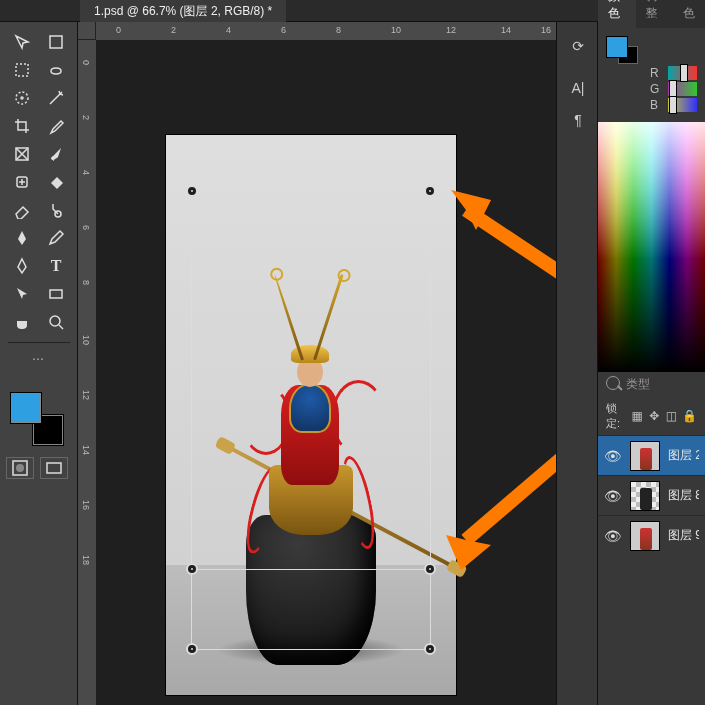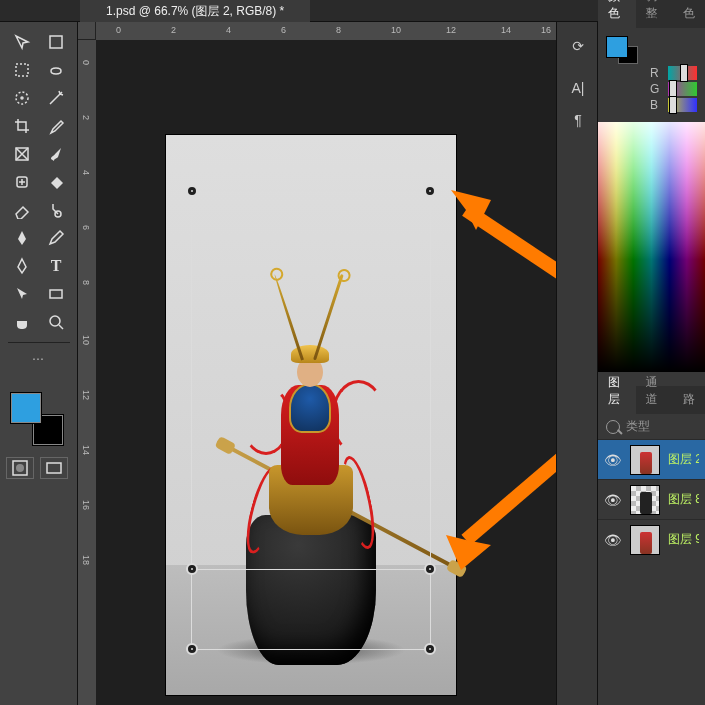--- a/index.html
+++ b/index.html
@@ -1,20 +1,20 @@
 <!DOCTYPE html>
 <html><head>
 <meta charset="utf-8">
 <style>
 html,body{margin:0;padding:0;width:705px;height:705px;overflow:hidden;background:#323232;font-family:"Microsoft YaHei",Arial,sans-serif;font-size:12px;color:#ccc;-webkit-user-select:none;user-select:none}
 *{box-sizing:border-box}
 
 
 .tabbar{position:absolute;left:0;top:0;right:0;height:22px;background:#2a2a2a;border-bottom:1px solid #111}
-.tab{position:absolute;left:80px;top:0;height:22px;line-height:22px;padding:0 26px;background:#3a3a3a;color:#eee;font-size:12px}
+.tab{position:absolute;left:80px;top:0;height:22px;line-height:22px;padding:0 14px;background:#3a3a3a;color:#eee;font-size:12px}
 
 
 .tools{position:absolute;left:0;top:22px;width:78px;bottom:0;background:#424242;border-right:1px solid #111}
 .tool{position:absolute;width:32px;height:24px;display:flex;align-items:center;justify-content:center;color:#ddd}
 .tool svg{width:18px;height:18px;stroke:#ddd;fill:none;stroke-width:1.5}
 .tool.fill svg{fill:#ddd;stroke:none}
 .swatch-wrap{position:absolute;left:10px;top:370px;width:58px;height:50px}
 .swatch-fg{position:absolute;left:0;top:0;width:32px;height:32px;border:1px solid #000;box-shadow:0 0 0 1px #888 inset}
 .swatch-bg{position:absolute;left:22px;top:22px;width:32px;height:32px;background:#000;border:1px solid #000;box-shadow:0 0 0 1px #888 inset}
 .tool.q{position:absolute;left:6px;top:435px;width:28px;height:22px;border:1px solid #666}
@@ -91,36 +91,36 @@
   background:
     linear-gradient(to bottom, rgba(0,0,0,0) 0%, #000 100%),
     linear-gradient(to right,
       hsl(0,100%,50%) 0%, hsl(60,100%,50%) 17%, hsl(120,100%,50%) 33%,
       hsl(180,100%,50%) 50%, hsl(240,100%,50%) 67%, hsl(300,100%,50%) 83%,
       hsl(360,100%,50%) 100%);
 }
 .spectrum::before{content:"";position:absolute;inset:0;background:linear-gradient(to bottom,#fff 0%,rgba(255,255,255,0) 55%,rgba(0,0,0,0) 55%);mix-blend-mode:normal;opacity:.9}
 
 .layers-head{margin-top:14px}
-.ly-search{display:flex;align-items:center;padding:4px 8px;color:#999}
+.ly-search{display:flex;padding:4px 8px;color:#999}
 .ly-search .mag{width:14px;height:14px;border:1.5px solid #999;border-radius:50%;margin-right:6px;position:relative}
 .ly-search .mag::after{content:"";position:absolute;left:10px;top:10px;width:6px;height:1.5px;background:#999;transform:rotate(45deg)}
 .ly-mode{padding:6px 10px;font-size:13px}
 .ly-lock{display:flex;align-items:center;padding:4px 8px;font-size:11px;gap:6px}
 .ly-lock .ic{width:14px;height:14px;display:inline-flex;align-items:center;justify-content:center;font-size:12px;color:#bbb}
 
 .layer{display:flex;align-items:center;height:40px;padding:0 6px;border-top:1px solid #2a2a2a}
 .layer.sel{background:#2968a3}
 .eye{width:18px;text-align:center;font-size:14px;color:#ddd}
 .thumb{width:30px;height:30px;margin:0 8px;background:#ccc;border:1px solid #000;position:relative;overflow:hidden}
 .thumb.checker{background:
   repeating-conic-gradient(#bbb 0 25%,#eee 0 50%) 0 0/10px 10px}
 .thumb .mini{position:absolute;left:9px;top:6px;width:12px;height:22px;background:#222;border-radius:2px}
 .thumb .mini.fig{background:linear-gradient(#c33,#832)}
-.lname{flex:1;color:#bef264;white-space:nowrap;overflow:hidden}
+.lname{flex:1;color:#e5e5e5;white-space:nowrap;overflow:hidden}
 
 </style>
 </head>
 <body>
 
 <div class="tabbar">
   <div class="tab">1.psd @ 66.7% (图层 2, RGB/8) *</div>
 </div>
 
 <div class="tools">
@@ -372,32 +372,34 @@
     <div class="slider-row">
       <label>B</label>
       <div class="slider sl-b">
           <div class="knob" style="left:5%"></div>
         </div>
     </div>
   </div>
 
   <div class="spectrum"></div>
 
-  <div class="panel-tabs layers-head">
-    <span class="act">图层</span>
-    <span>通道</span>
-    <span>路</span>
-  </div>
 
   <div class="ly-search">
     <span class="mag"></span>
     <span>类型</span>
   </div>
 
 
+  <div class="ly-lock">
+    <span>锁定:</span>
+    <span class="ic">▦</span>
+    <span class="ic">✥</span>
+    <span class="ic">◫</span>
+    <span class="ic">🔒</span>
+  </div>
 
   <div class="layer sel">
     <span class="eye">👁</span>
     <span class="thumb">
         <span class="mini fig"></span>
       </span>
     <span class="lname">图层 2</span>
   </div>
   <div class="layer">
     <span class="eye">👁</span>

